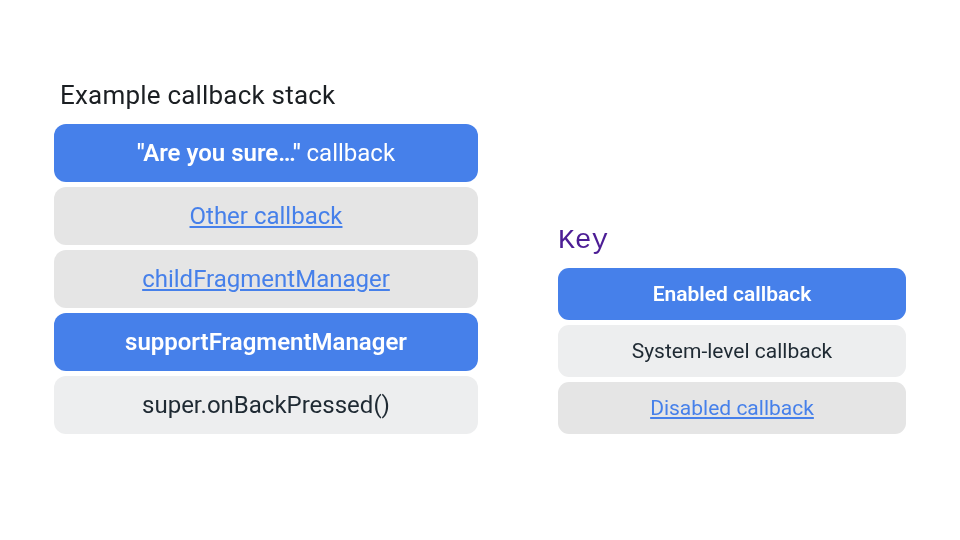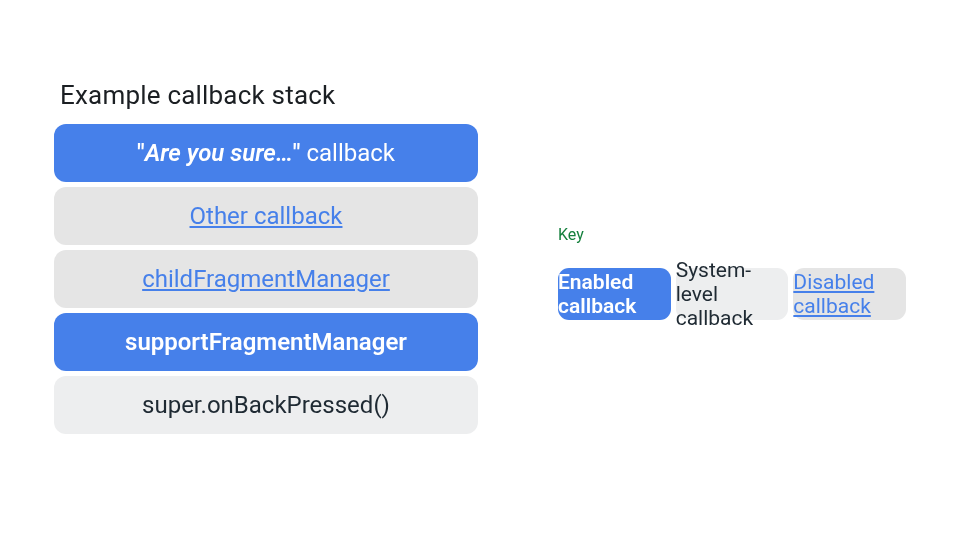--- a/index.html
+++ b/index.html
@@ -15,43 +15,44 @@
   }
   .stack {
     position: absolute;
     left: 54px; top: 124px;
     width: 424px;
     display: flex; flex-direction: column; gap: 5px;
   }
   .key-title {
     position: absolute;
     left: 558px; top: 225px;
-    font-size: 16px;
+    font-size: 28px;
     font-weight: 400;
-    color: #15803d;
+    color: #4c1d95;
+    font-family: Liberation Mono, monospace;
   }
   .key {
     position: absolute;
     left: 558px; top: 268px;
     width: 348px;
-    display: flex; flex-direction: row; gap: 5px;
+    display: flex; flex-direction: column; gap: 5px;
   }
   .pill {
     width: 100%;
     height: 58px;
     border-radius: 12px;
     display: flex; align-items: center; justify-content: center;
     font-size: 24px;
     font-weight: 400;
   }
   .key .pill { height: 52px; font-size: 21px; border-radius: 11px; }
   .enabled { background: #4680ea; color: #fff; font-weight: 600; }
   .disabled { background: #e5e5e5; color: #4680ea; text-decoration: underline; }
   .system { background: #edeeef; color: #1f2a33; justify-content: center; }
-  .ital-part { font-style: italic; font-weight: 600; }
+  .ital-part { font-weight: 600; }
   .bold-part { font-weight: 400; }
 </style>
 </head>
 <body>
 
 <div class="canvas">
 
   <div class="stack-title">Example callback stack</div>
 
   <div class="stack">

